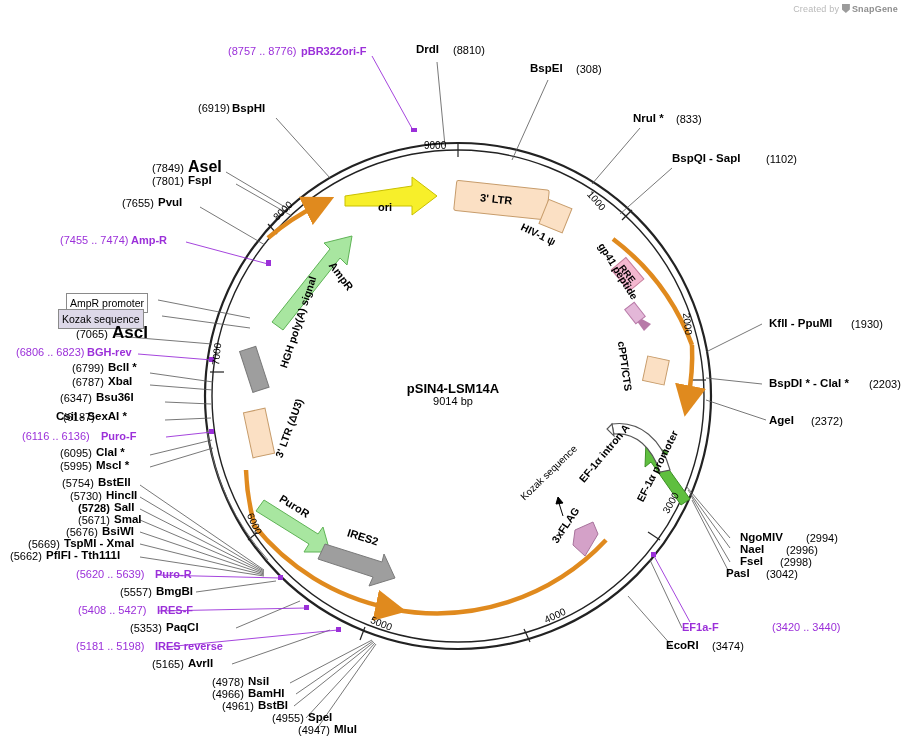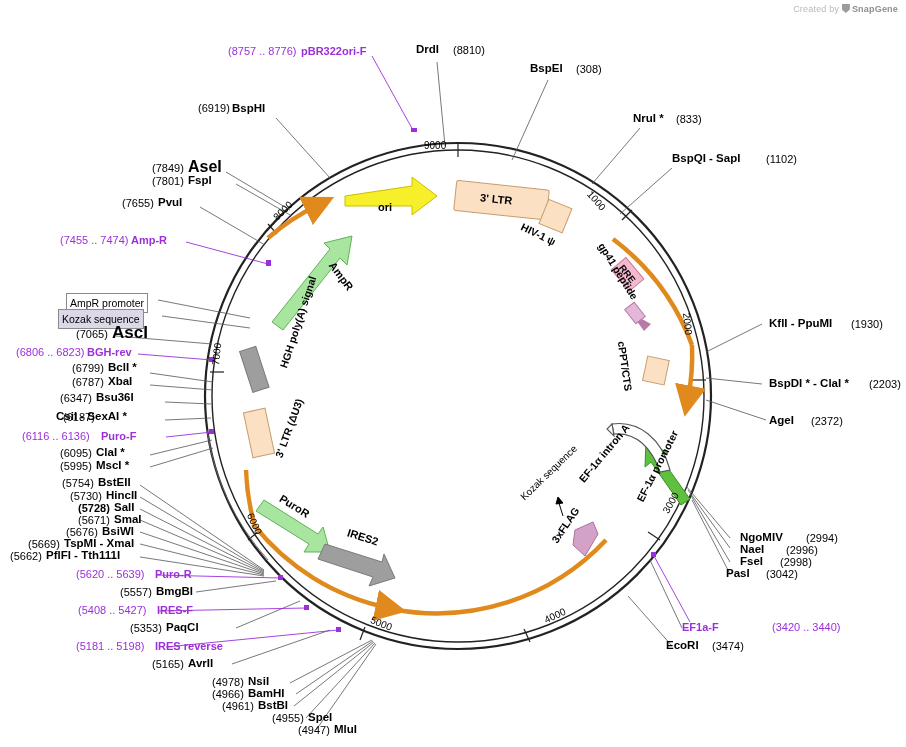--- a/index.html
+++ b/index.html
@@ -213,20 +213,22 @@
   <div class="lbl" style="left:424px;top:140px;font-size:10px;">9000</div>
   <div class="lbl" style="left:585px;top:195px;font-size:10px;transform:rotate(48deg);">1000</div>
   <div class="lbl" style="left:676px;top:318px;font-size:10px;transform:rotate(84deg);">2000</div>
   <div class="lbl" style="left:660px;top:497px;font-size:10px;transform:rotate(-60deg);">3000</div>
   <div class="lbl" style="left:544px;top:610px;font-size:10px;transform:rotate(-25deg);">4000</div>
   <div class="lbl" style="left:370px;top:618px;font-size:10px;transform:rotate(22deg);">5000</div>
   <div class="lbl" style="left:243px;top:518px;font-size:10px;transform:rotate(66deg);">6000</div>
   <div class="lbl" style="left:206px;top:348px;font-size:10px;transform:rotate(-84deg);">7000</div>
   <div class="lbl" style="left:272px;top:205px;font-size:10px;transform:rotate(-44deg);">8000</div>
 
+  <div class="plasmid-name" style="top:381px;">pSIN4-LSM14A</div>
+  <div class="plasmid-size" style="top:395px;">9014 bp</div>
 
   <div class="lbl bold" style="left:378px;top:201px;font-size:11px;">ori</div>
   <div class="lbl bold" style="left:325px;top:270px;transform:rotate(53deg);font-size:11px;">AmpR</div>
   <div class="lbl bold" style="left:250px;top:316px;transform:rotate(-72deg);font-size:10.5px;">HGH poly(A) signal</div>
   <div class="lbl bold" style="left:258px;top:422px;transform:rotate(-70deg);font-size:10.5px;">3' LTR (ΔU3)</div>
   <div class="lbl bold" style="left:278px;top:500px;transform:rotate(32deg);font-size:11px;">PuroR</div>
   <div class="lbl bold" style="left:347px;top:531px;transform:rotate(18deg);font-size:11px;">IRES2</div>
   <div class="lbl bold" style="left:480px;top:193px;transform:rotate(6deg);font-size:11px;">3' LTR</div>
   <div class="lbl bold" style="left:520px;top:228px;transform:rotate(26deg);font-size:10.5px;">HIV-1 ψ</div>
   <div class="lbl bold" style="left:586px;top:265px;transform:rotate(58deg);font-size:10.5px;">gp41 peptide</div>

